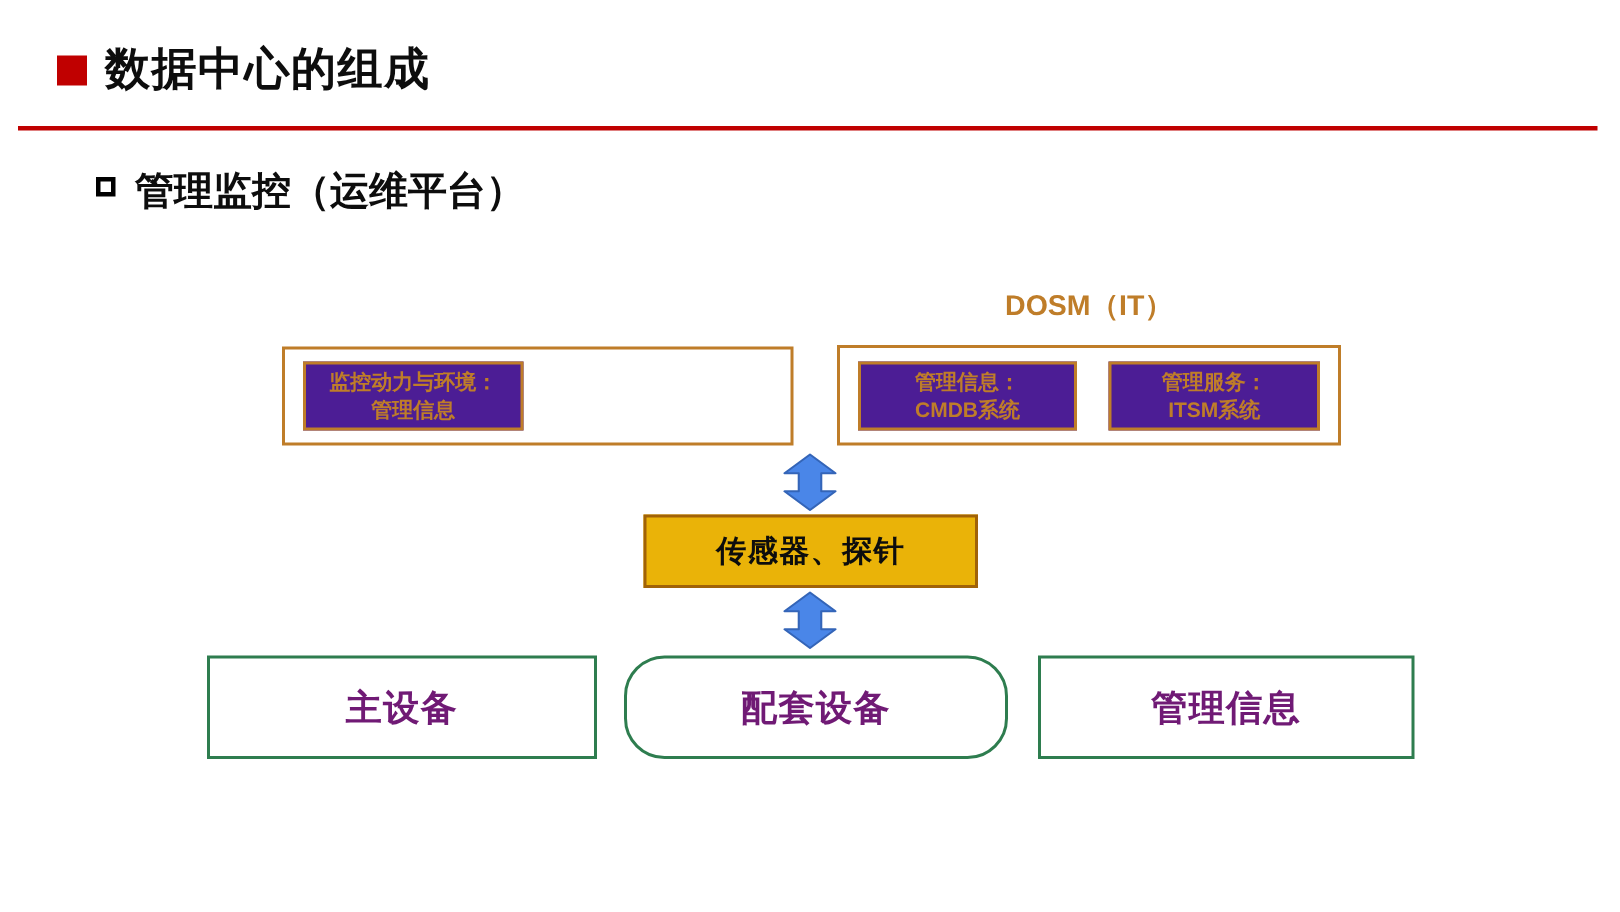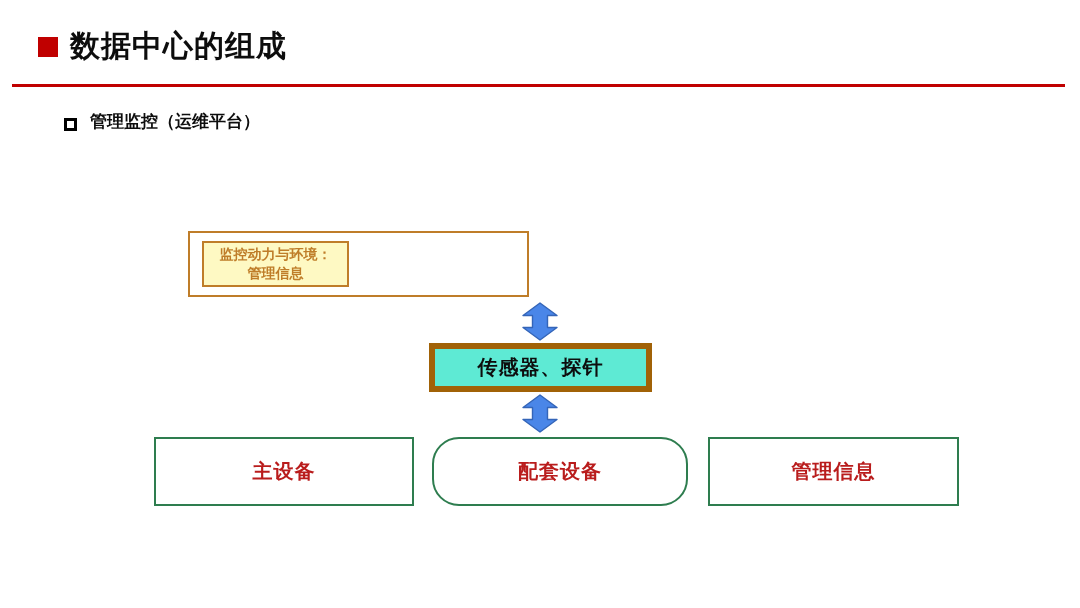--- a/index.html
+++ b/index.html
@@ -41,21 +41,21 @@
   .subtitle-bullet {
     position: absolute;
     left: 64px; top: 118px;
     width: 13px; height: 13px;
     border: 3px solid #000000;
     background: #ffffff;
   }
   .section-subtitle {
     position: absolute;
     left: 90px; top: 110px;
-    font-size: 17px;
+    font-size: 26px;
     font-weight: bold;
     color: #0d0d0d;
     white-space: nowrap;
   }
 
   
   .group-label {
     position: absolute;
     top: 191px;
     font-size: 19px;
@@ -84,64 +84,63 @@
     height: 46px;
     display: flex;
     flex-direction: column;
     align-items: center;
     justify-content: center;
     text-align: center;
     color: #BF7D29;
     font-weight: bold;
     font-size: 14px;
     line-height: 1.35;
-    background: #fef9c3;
+    background: #4c1d95;
   }
   .inner-box.w1 { width: 147px; }
   .inner-box.w2 { width: 153px; }
   .inner-box.w3 { width: 146px; }
   .inner-box.w4 { width: 141px; }
 
   .arrow {
     position: absolute;
     left: 522px;
     width: 36px; height: 39px;
   }
   .arrow.a1 { top: 302px; }
   .arrow.a2 { top: 394px; }
 
   .middle-box {
     position: absolute;
     left: 429px; top: 343px;
     width: 223px; height: 49px;
-    border: 6px solid #a16207;
-    background: #5eead4;
+    border: 2px solid #a16207;
+    background: #eab308;
     display: flex;
     align-items: center;
     justify-content: center;
     font-size: 20px;
     font-weight: bold;
     color: #0d0d0d;
     letter-spacing: 1px;
   }
 
   .bottom-box {
     position: absolute;
     top: 437px;
     height: 69px;
     border: 2px solid #2E7D4F;
     background: #ffffff;
     display: flex;
     align-items: center;
     justify-content: center;
-    font-size: 20px;
-    font-weight: bold;
-    color: #b91c1c;
-    letter-spacing: 1px;
-    margin-left: 16px;
+    font-size: 24px;
+    font-weight: bold;
+    color: #701a75;
+    letter-spacing: 1px;
   }
   .bottom-box.b1 { left: 138px; width: 260px; }
   .bottom-box.b2 { left: 416px; width: 256px; border-radius: 27px; }
   .bottom-box.b3 { left: 692px; width: 251px; }
 
   .watermark {
     position: absolute;
     left: 40px; top: 562px;
     font-size: 20px;
     color: #a16207;
@@ -154,28 +153,39 @@
 
 <div class="slide">
 
   <span class="title-bullet"></span>
   <h1 class="page-title">数据中心的组成</h1>
   <div class="title-rule"></div>
 
   <span class="subtitle-bullet"></span>
   <h2 class="section-subtitle">管理监控（运维平台）</h2>
 
+  <div class="group-label dosm">DOSM（IT）</div>
 
   <div class="outer-box left">
     <div class="inner-box w1">
       <span>监控动力与环境：</span>
       <span>管理信息</span>
     </div>
   </div>
 
+  <div class="outer-box right">
+    <div class="inner-box w3">
+      <span>管理信息：</span>
+      <span>CMDB系统</span>
+    </div>
+    <div class="inner-box w4">
+      <span>管理服务：</span>
+      <span>ITSM系统</span>
+    </div>
+  </div>
 
   <svg class="arrow a1" viewBox="0 0 36 39" aria-hidden="true">
     <polygon points="18,1 35,13.5 25.5,13.5 25.5,25.5 35,25.5 18,38 1,25.5 10.5,25.5 10.5,13.5 1,13.5" fill="#4A86E8" stroke="#3465B8" stroke-width="1.4" stroke-linejoin="round"></polygon>
   </svg>
 
   <div class="middle-box">
     <span>传感器、探针</span>
   </div>
 
   <svg class="arrow a2" viewBox="0 0 36 39" aria-hidden="true">

